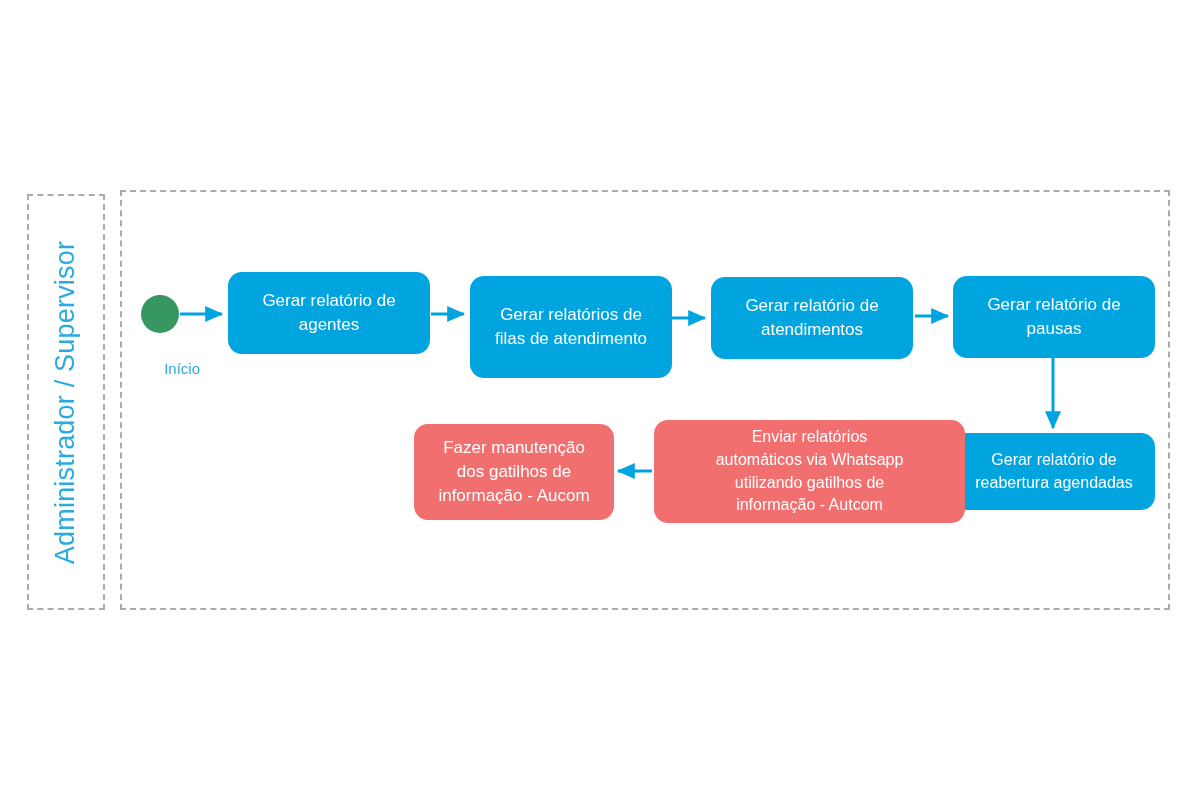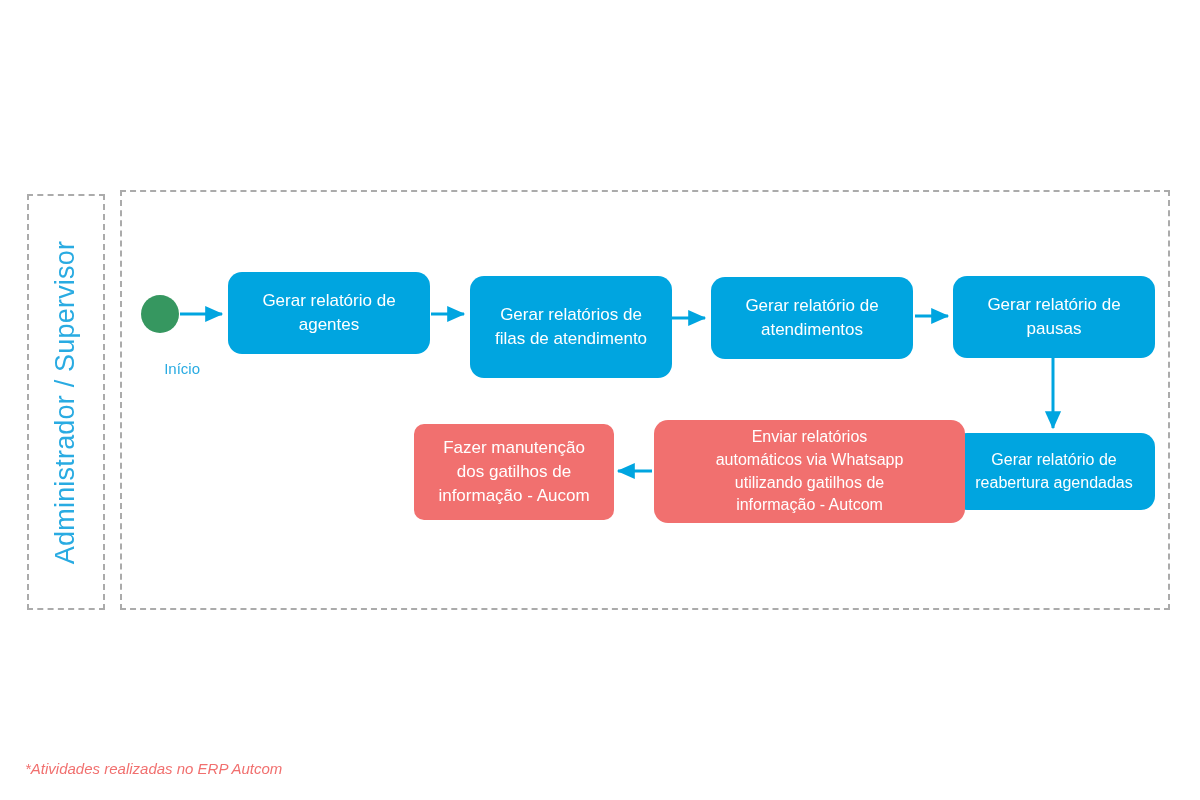--- a/index.html
+++ b/index.html
@@ -181,21 +181,20 @@
 reabertura agendadas</span>
   </div>
 
   <div class="node red" style="left:654px; top:420px; width:311px; height:103px; font-size:16px;">
     <span>Enviar relatórios
 automáticos via Whatsapp
 utilizando gatilhos de
 informação - Autcom</span>
   </div>
 
-  <div class="node red" style="left:414px; top:424px; width:200px; height:96px; font-size:17px;border-radius:10px;">
+  <div class="node red" style="left:414px; top:424px; width:200px; height:96px; font-size:17px;">
     <span>Fazer manutenção
 dos gatilhos de
 informação - Aucom</span>
   </div>
 
-  <div class="footnote">*Atividades realizadas no ERP Autcom</div>
 
 </div>
 
 </body></html>

